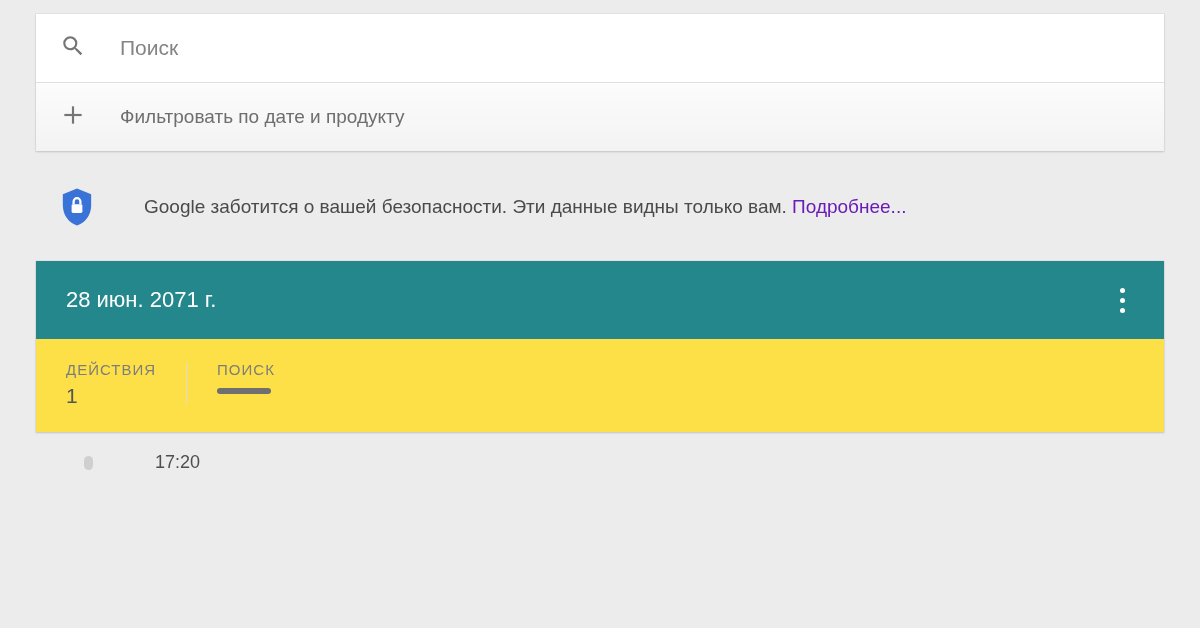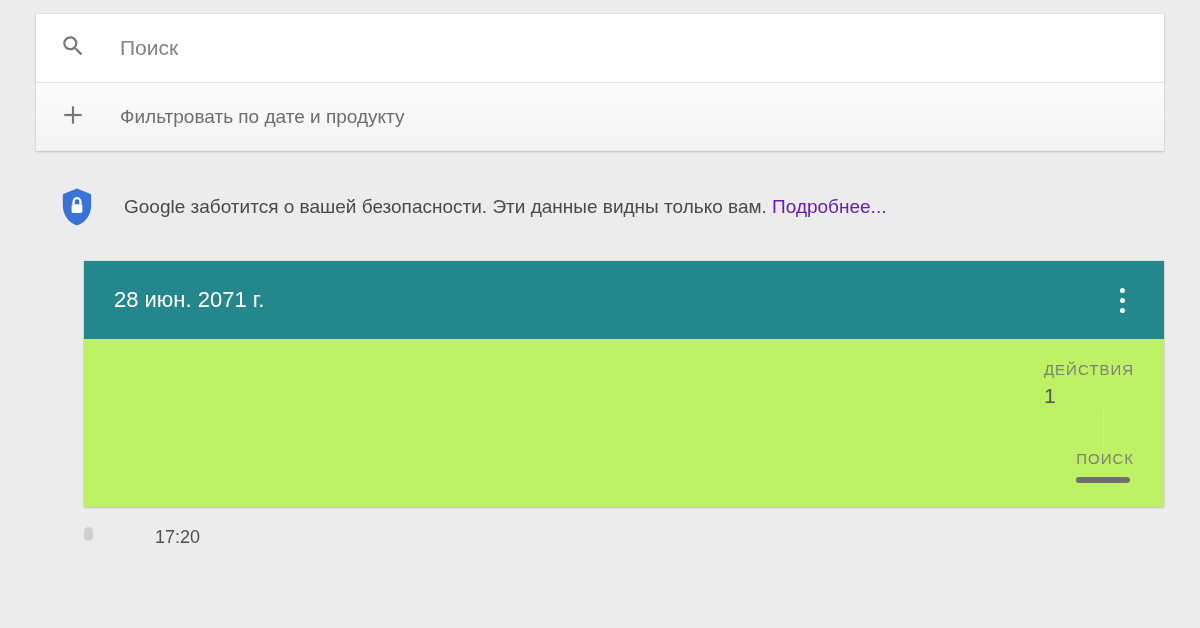--- a/index.html
+++ b/index.html
@@ -61,20 +61,21 @@
     .filter-label {
       font-size: 19px;
       color: #6e6e6e;
       margin-left: 34px;
     }
     .privacy-note {
       display: flex;
       align-items: center;
       margin-top: 36px;
       padding: 0 16px 0 24px;
+      gap: 20px;
     }
     .shield-icon {
       flex: none;
     }
     .shield-icon svg {
       width: 34px;
       height: 40px;
       display: block;
     }
     .privacy-text {
@@ -82,23 +83,22 @@
       color: #4a4a4a;
       margin-left: 30px;
       line-height: 1.4;
     }
     .privacy-link {
       color: #6a1bb8;
       cursor: pointer;
     }
     .activity-card {
       margin-top: 34px;
-      background: #bef264;
+      background: #fde047;
       box-shadow: 0 1px 2px rgba(0,0,0,0.15), 0 0 0 1px rgba(0,0,0,0.03);
-      margin-left: 48px;
     }
     .card-header {
       background: #24878c;
       height: 78px;
       display: flex;
       align-items: center;
       justify-content: space-between;
       padding: 0 30px;
     }
     .card-date {
@@ -117,23 +117,22 @@
       height: 40px;
     }
     .more-icon span {
       width: 5px;
       height: 5px;
       background: #fff;
       border-radius: 50%;
     }
     .card-stats {
       display: flex;
-      align-items: flex-end;
+      align-items: flex-start;
       padding: 22px 30px 24px 30px;
-      flex-direction: column;
     }
     .stat-block {
       display: flex;
       flex-direction: column;
     }
     .stat-label {
       font-size: 15px;
       letter-spacing: 1px;
       color: #7d7d7d;
       font-weight: 500;
@@ -152,20 +151,21 @@
       margin-top: 4px;
     }
     .stat-divider {
       width: 1px;
       height: 40px;
       background: #dcdcdc;
       margin: 2px 30px 0 30px;
     }
     .timeline {
       display: flex;
+      align-items: center;
       margin-top: 20px;
       padding-left: 48px;
     }
     .timeline-dot {
       width: 9px;
       height: 14px;
       border-radius: 5px;
       background: #cfcfcf;
       margin-right: 62px;
     }

